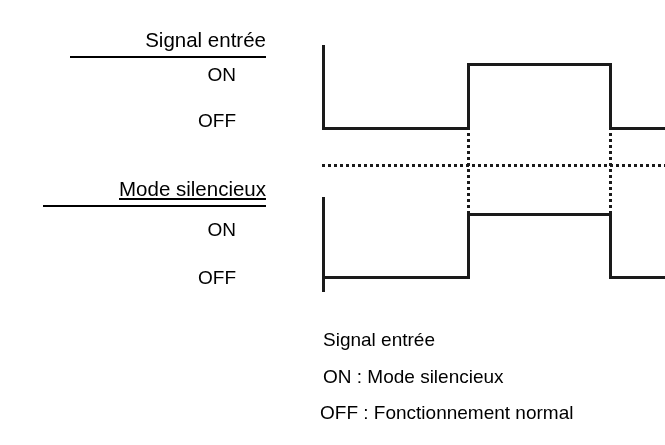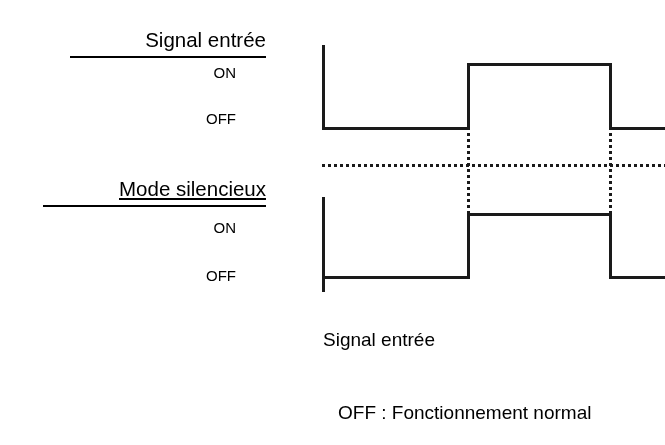--- a/index.html
+++ b/index.html
@@ -29,21 +29,21 @@
     text-align: right;
     color: #000;
   }
   .title-underline {
     position: absolute;
     height: 2px;
     background: #000;
   }
   .level-label {
     position: absolute;
-    font-size: 15px;
+    font-size: 19px;
     line-height: 1;
     white-space: nowrap;
     text-align: left;
     color: #000;
   }
 
   
   .axis-v {
     position: absolute;
     width: 3px;
@@ -122,15 +122,16 @@
   <div class="seg-v" style="left:591px; top:213px; height:66px;"></div>
 
   <div class="seg-h" style="left:591px; top:276px; width:59px;"></div>
 
   <div class="dot-h" style="left:304px; top:164px; width:346px;"></div>
 
   <div class="dot-v" style="left:449px; top:127px; height:88px;"></div>
   <div class="dot-v" style="left:591px; top:127px; height:88px;"></div>
 
   <div class="legend-line" style="left:305px; top:330px;">Signal entrée</div>
-  <div class="legend-line" style="left:320px; top:403px;">OFF : Fonctionnement normal</div>
+  <div class="legend-line" style="left:305px; top:367px;">ON : Mode silencieux</div>
+  <div class="legend-line" style="left:302px; top:403px;">OFF : Fonctionnement normal</div>
 
 </div>
 
 </body></html>

